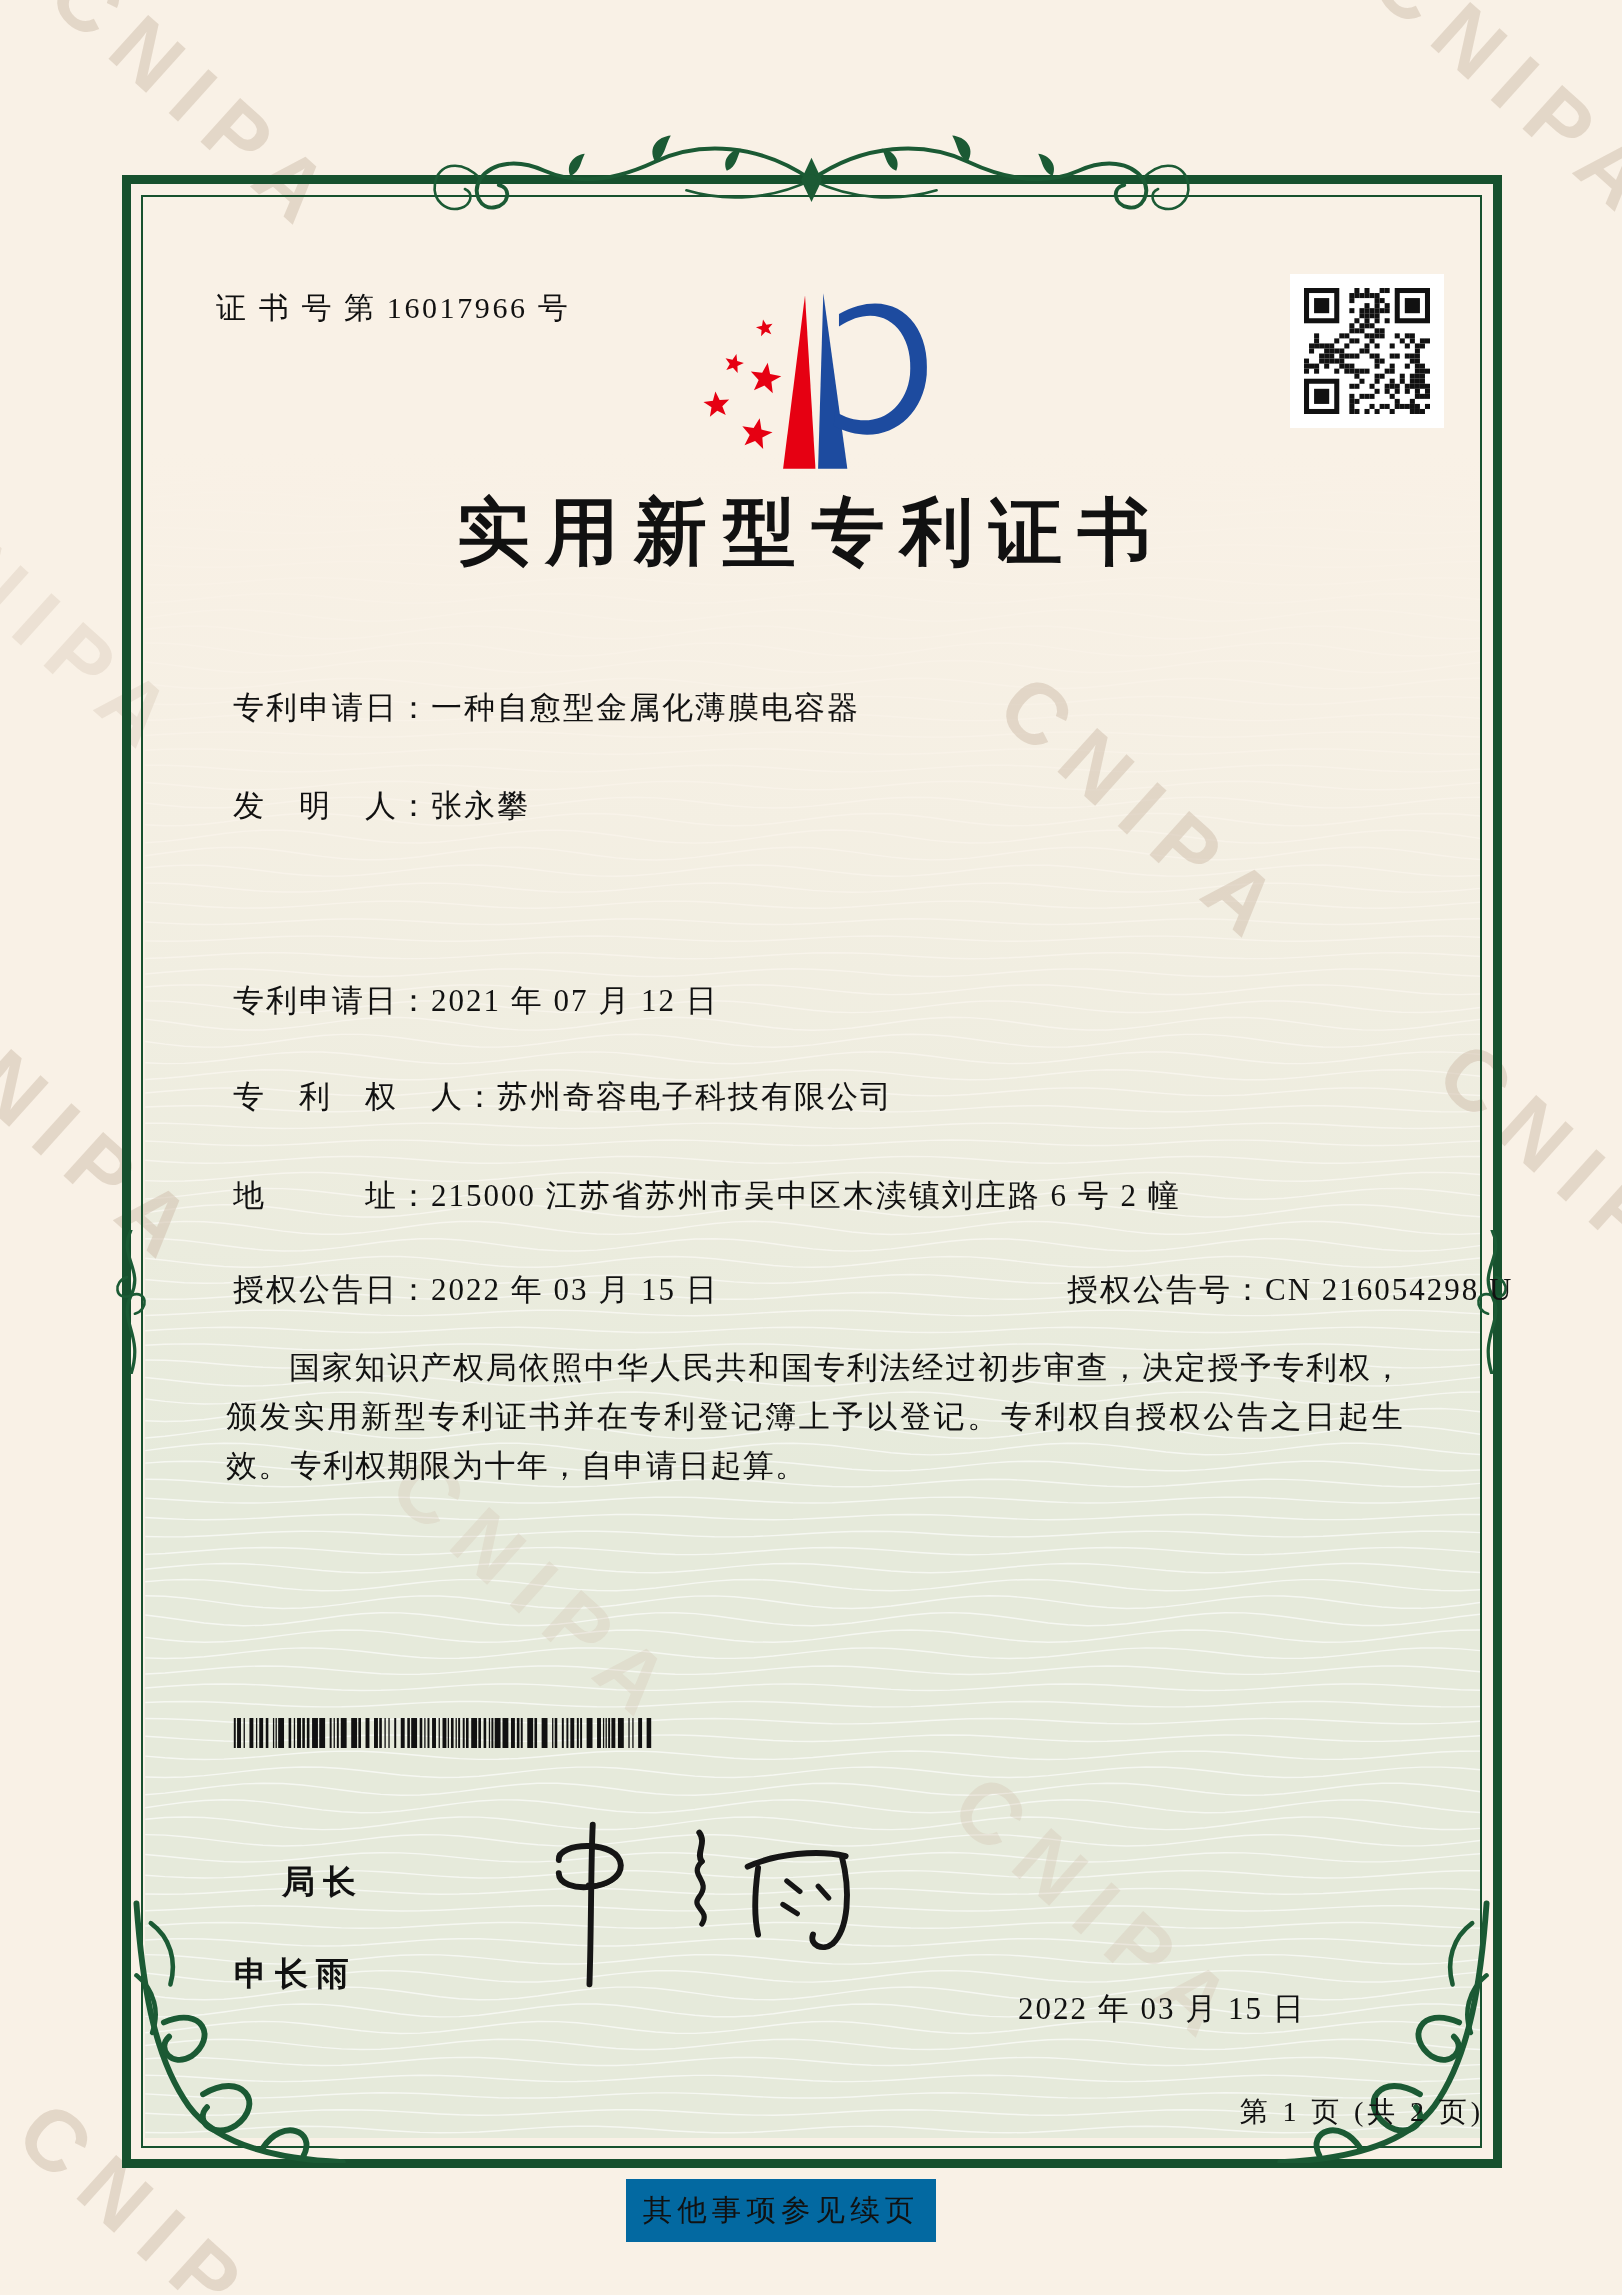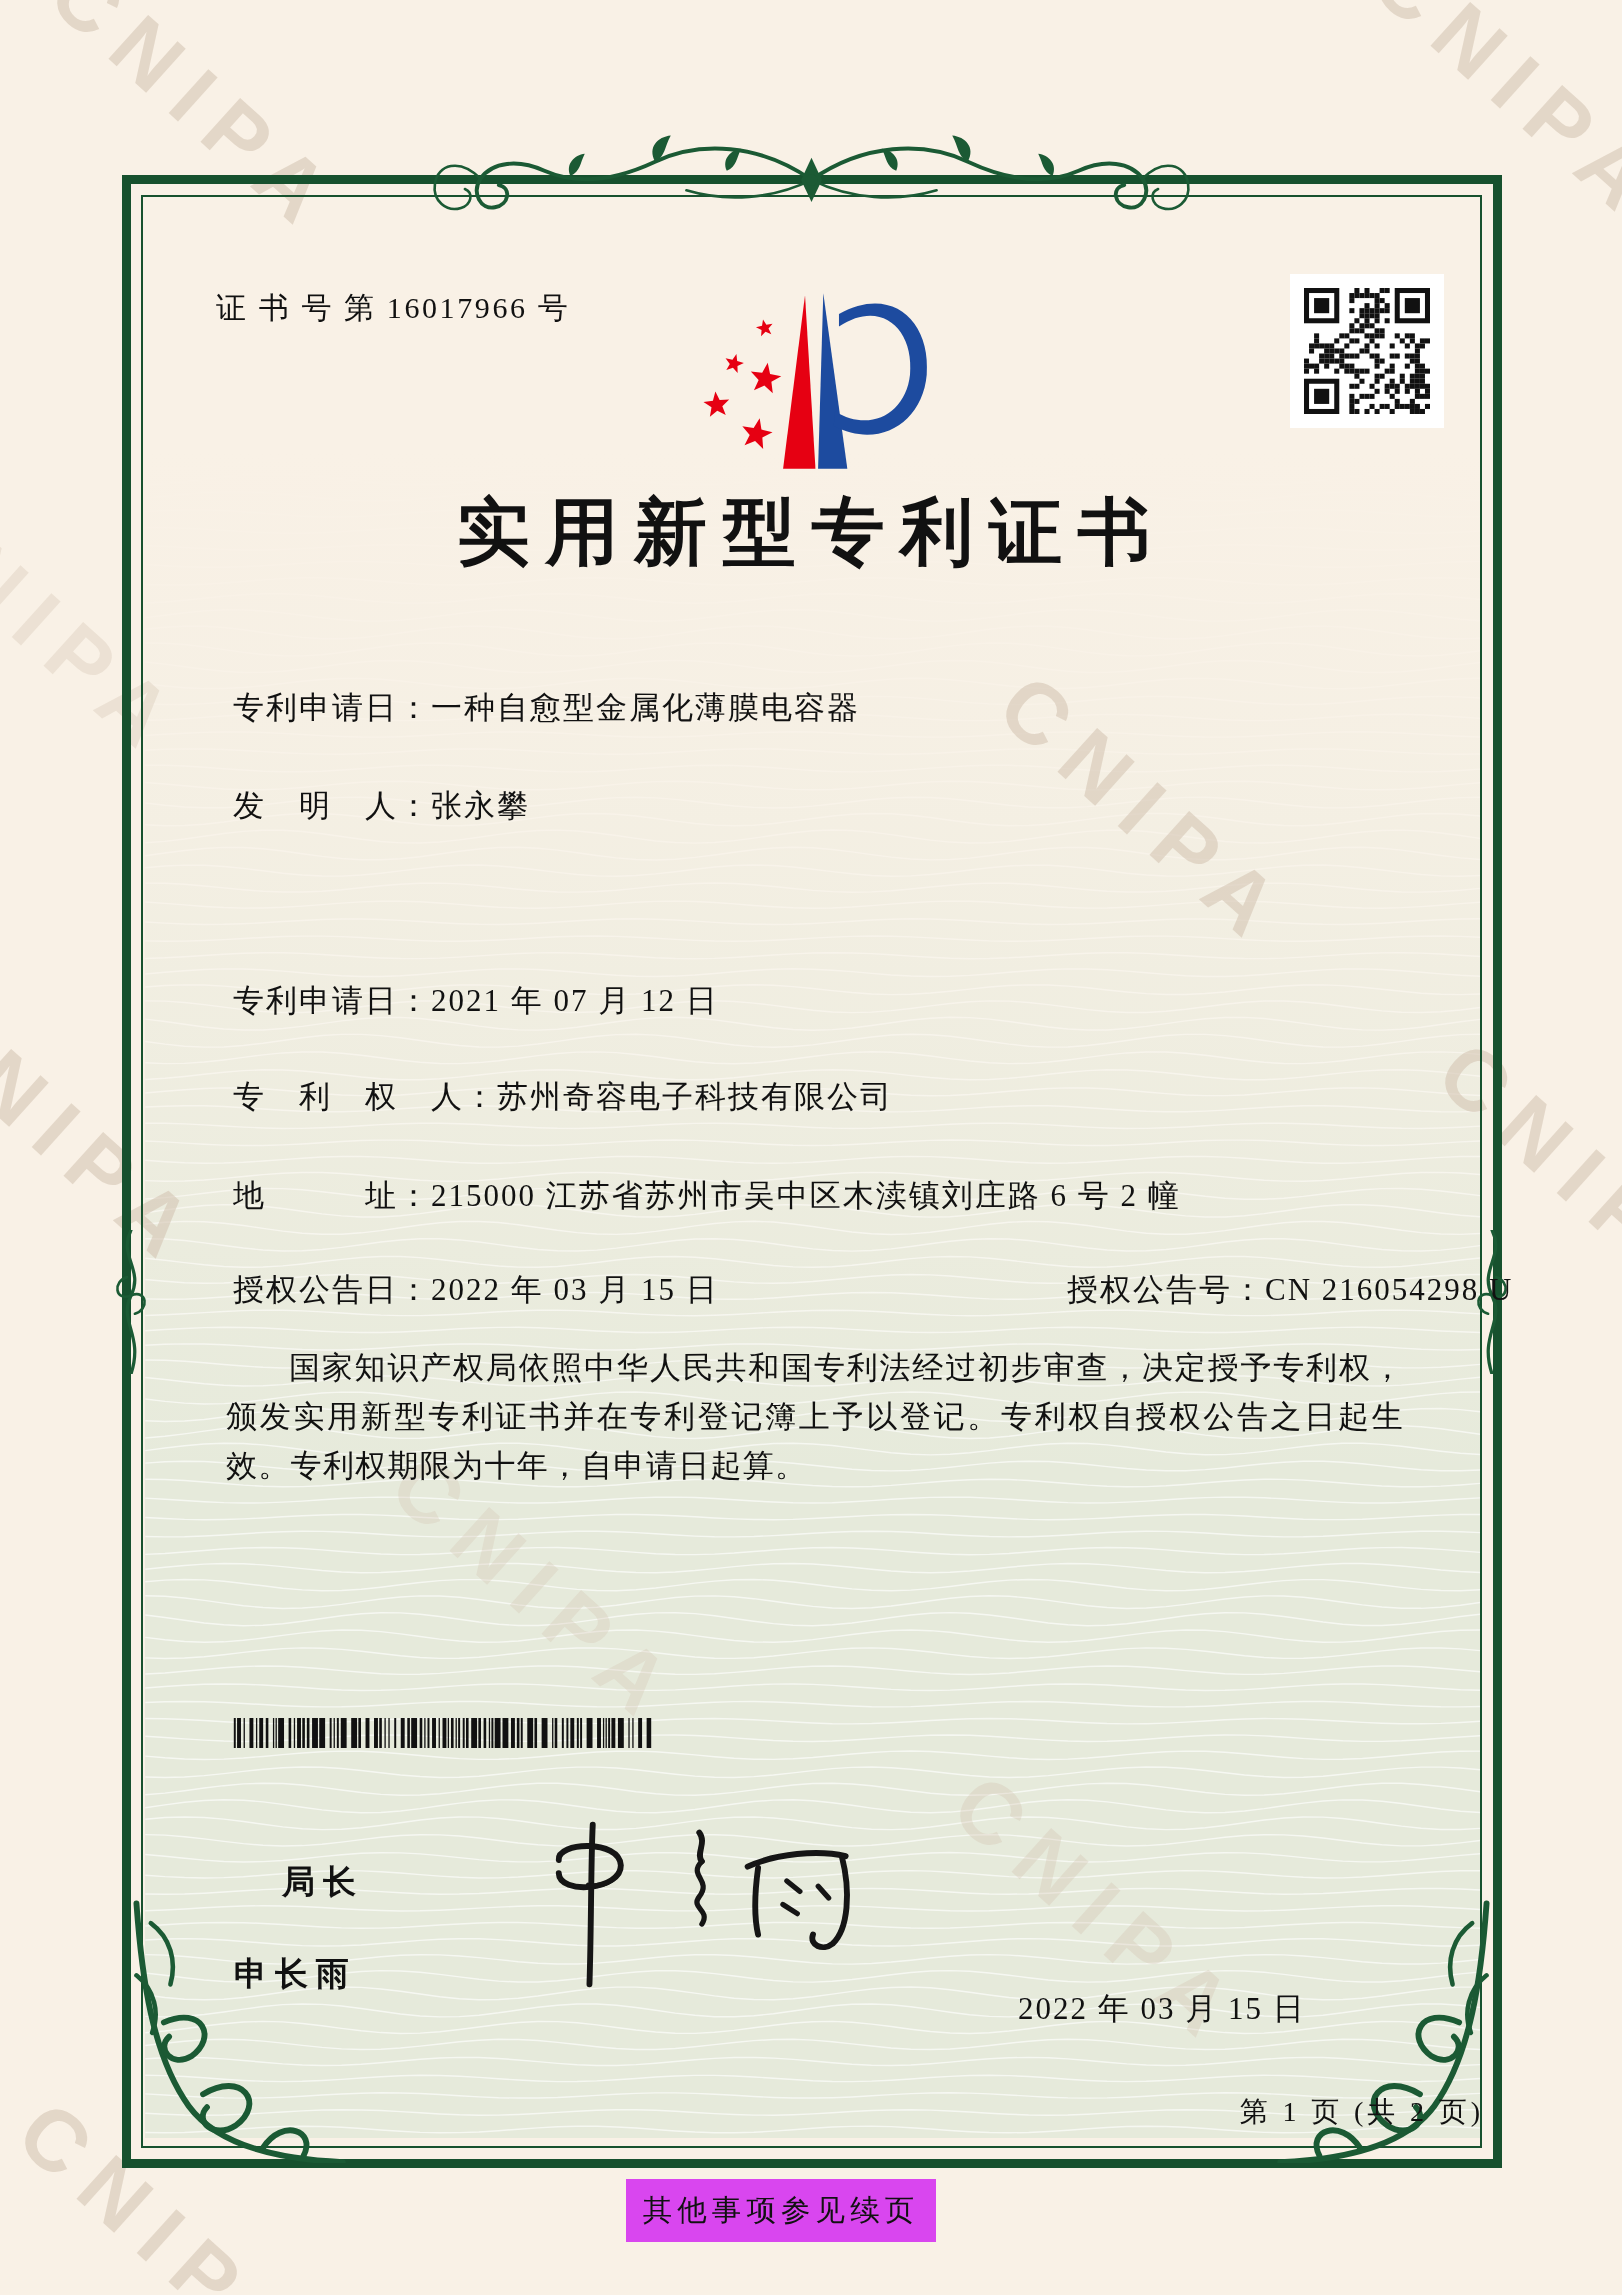--- a/index.html
+++ b/index.html
@@ -30,21 +30,21 @@
   .qr-box svg{position:absolute;left:14.4px;top:14.4px;}
   .logo{position:absolute;left:686px;top:266px;}
   .barcode{position:absolute;left:233px;top:1718px;}
   .director-label{position:absolute;left:234px;top:1860px;font-size:33px;letter-spacing:7.9px;
         font-family:"Liberation Sans","DejaVu Sans",sans-serif;font-weight:600;margin-left:48px;}
   .director-name{position:absolute;left:234px;top:1932px;font-size:33px;letter-spacing:7.9px;
         font-family:Liberation Sans, sans-serif;font-weight:600;margin-top:20px;}
   .signature{position:absolute;left:491px;top:1813px;}
   .issue-date{position:absolute;left:1018px;top:1988px;font-size:31px;letter-spacing:2px;white-space:nowrap;}
   .page-info{position:absolute;left:139px;top:2093px;width:1345px;text-align:right;font-size:28px;letter-spacing:3.9px;}
-  .note-box{position:absolute;left:626px;top:2179px;width:310px;height:63px;background:#d946ef;}
+  .note-box{position:absolute;left:626px;top:2179px;width:310px;height:63px;background:#0369a1;}
   .note-box div{line-height:63px;text-align:center;font-size:29.4px;letter-spacing:5.2px;}
   .orn{position:absolute;}
 </style>
 </head>
 <body>
 
 <div class="page">
 
   <div class="waves-wrap">
     <svg id="waves" width="1336" height="1940" viewBox="0 0 2041 2965">

